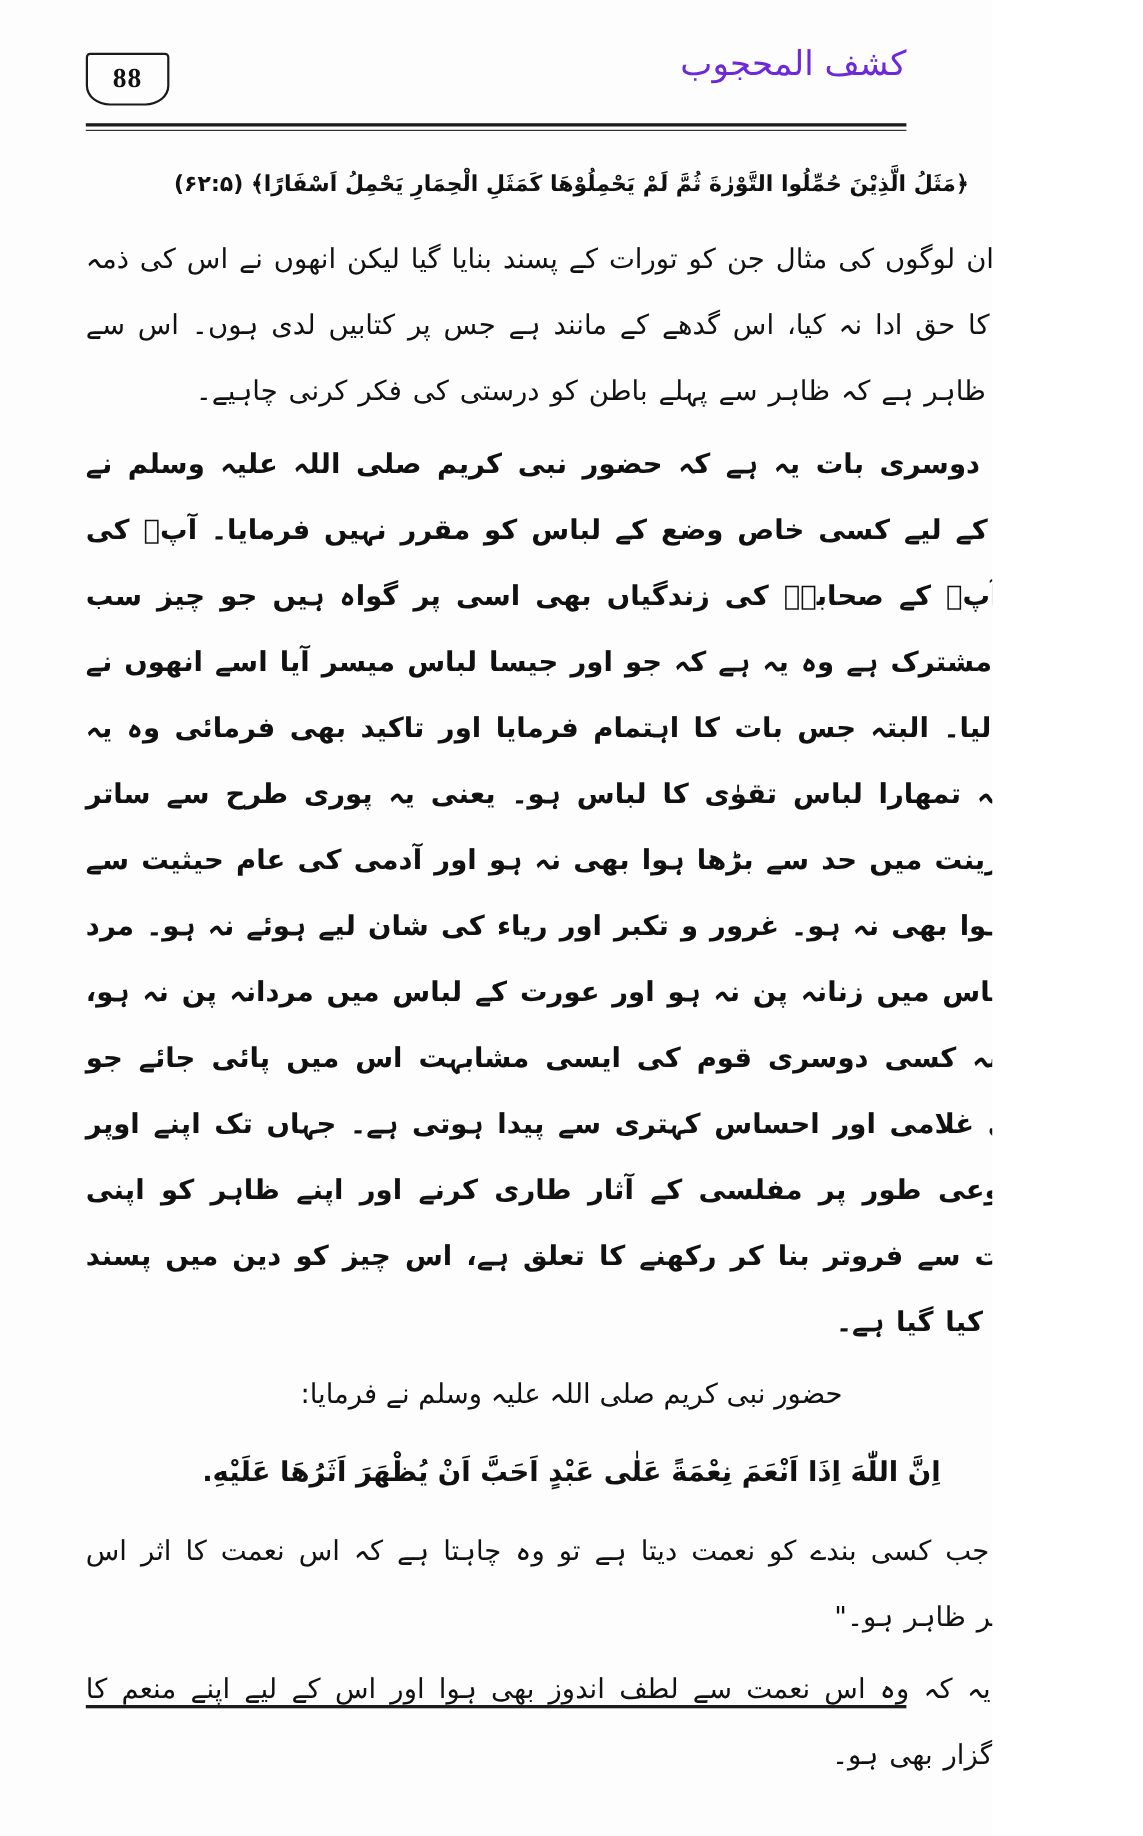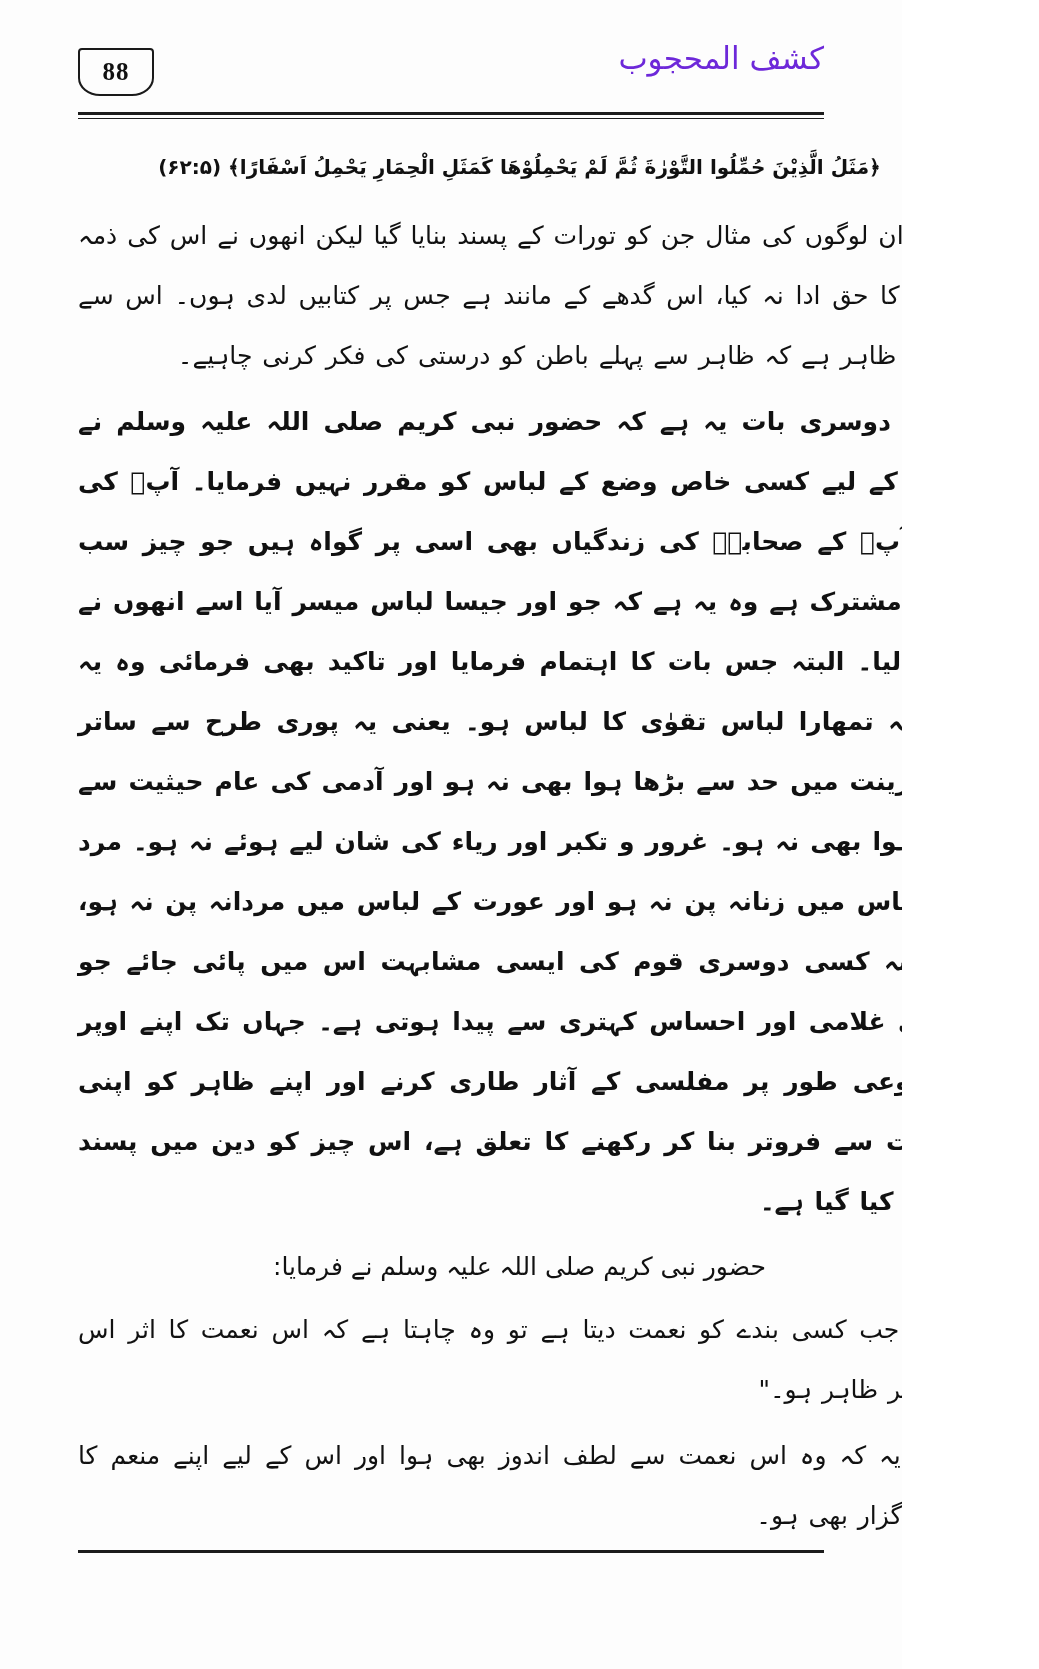--- a/index.html
+++ b/index.html
@@ -153,20 +153,21 @@
 
 
     <p class="quran">﴿مَثَلُ الَّذِيْنَ حُمِّلُوا التَّوْرٰةَ ثُمَّ لَمْ يَحْمِلُوْهَا كَمَثَلِ الْحِمَارِ يَحْمِلُ اَسْفَارًا﴾  (۶۲:۵)</p>
 
     <p class="para last-right">یعنی ان لوگوں کی مثال جن کو تورات کے پسند بنایا گیا لیکن انھوں نے اس کی ذمہ داری کا حق ادا نہ کیا، اس گدھے کے مانند ہے جس پر کتابیں لدی ہوں۔ اس سے صاف ظاہر ہے کہ ظاہر سے پہلے باطن کو درستی کی فکر کرنی چاہیے۔</p>
 
     <p class="para indent last-right">دوسری بات یہ ہے کہ حضور نبی کریم صلی اللہ علیہ وسلم نے امت کے لیے کسی خاص وضع کے لباس کو مقرر نہیں فرمایا۔ آپؐ کی اور آپؐ کے صحابہؓ کی زندگیاں بھی اسی پر گواہ ہیں جو چیز سب میں مشترک ہے وہ یہ ہے کہ جو اور جیسا لباس میسر آیا اسے انھوں نے پہن لیا۔ البتہ جس بات کا اہتمام فرمایا اور تاکید بھی فرمائی وہ یہ ہے کہ تمھارا لباس تقوٰی کا لباس ہو۔ یعنی یہ پوری طرح سے ساتر ہو، زینت میں حد سے بڑھا ہوا بھی نہ ہو اور آدمی کی عام حیثیت سے گرا ہوا بھی نہ ہو۔ غرور و تکبر اور ریاء کی شان لیے ہوئے نہ ہو۔ مرد کے لباس میں زنانہ پن نہ ہو اور عورت کے لباس میں مردانہ پن نہ ہو، اور نہ کسی دوسری قوم کی ایسی مشابہت اس میں پائی جائے جو ذہنی غلامی اور احساس کہتری سے پیدا ہوتی ہے۔ جہاں تک اپنے اوپر مصنوعی طور پر مفلسی کے آثار طاری کرنے اور اپنے ظاہر کو اپنی حیثیت سے فروتر بنا کر رکھنے کا تعلق ہے، اس چیز کو دین میں پسند نہیں کیا گیا ہے۔</p>
 
     <p class="centered-line">حضور نبی کریم صلی اللہ علیہ وسلم نے فرمایا:</p>
 
+    <p class="hadith">اِنَّ اللّٰهَ اِذَا اَنْعَمَ نِعْمَةً عَلٰى عَبْدٍ اَحَبَّ اَنْ يُظْهَرَ اَثَرُهَا عَلَيْهِ.</p>
 
     <p class="para last-right">"اللہ جب کسی بندے کو نعمت دیتا ہے تو وہ چاہتا ہے کہ اس نعمت کا اثر اس بندے پر ظاہر ہو۔"</p>
 
     <p class="para last-right">یعنی یہ کہ وہ اس نعمت سے لطف اندوز بھی ہوا اور اس کے لیے اپنے منعم کا شکر گزار بھی ہو۔</p>
 
   </div>
 
   <div class="footer-rule"></div>
 
 </div>

